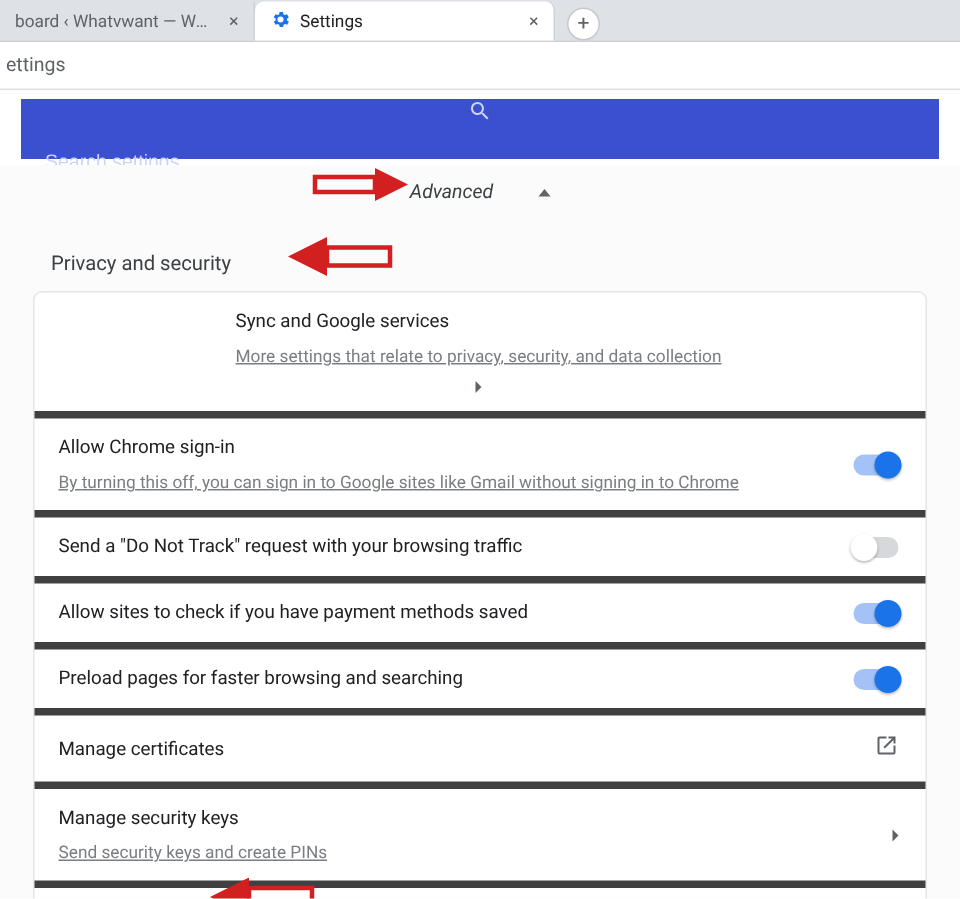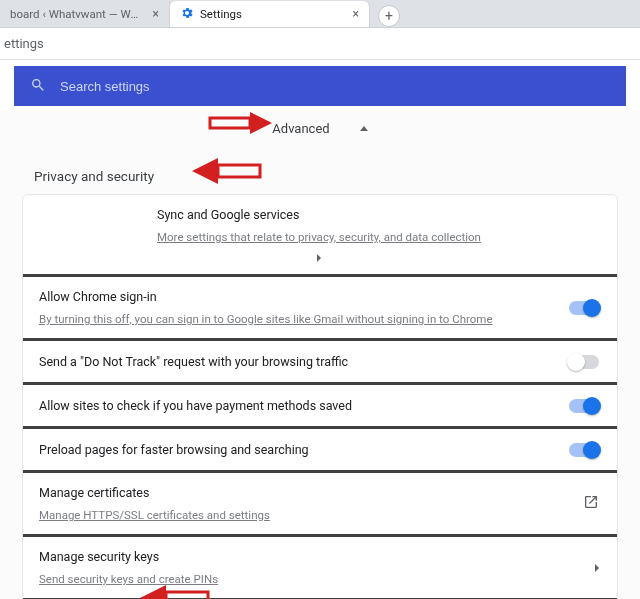--- a/index.html
+++ b/index.html
@@ -54,51 +54,53 @@
     background: #fff;
     padding: 6px 14px 0 14px;
   }
   .searchbar {
     display: flex; align-items: center;
     background: #3b50ce;
     height: 40px;
     padding: 0 16px;
     gap: 14px;
     color: #cdd5f7;
+    flex-direction: column;
   }
   .searchbar input {
     background: transparent; border: none; outline: none;
     color: #e8ebfb; font-size: 13px; width: 100%;
   }
   .searchbar input::placeholder { color: #cdd5f7; }
   
   .advanced-row {
     display: flex; align-items: center; justify-content: center;
     gap: 30px; height: 36px; font-size: 13px; color: #3c4043;
     margin-top: 4px;
+    font-style: italic;
   }
   .caret-up {
     width: 0; height: 0; border-left: 4px solid transparent;
     border-right: 4px solid transparent; border-bottom: 5px solid #5f6368;
   }
   
   .section-title {
     font-size: 13.5px; color: #3c4043;
     padding: 22px 0 10px 34px; background: #fbfbfc;
   }
   
   .card {
     margin: 0 22px 10px 22px;
     border: 1px solid #e3e5e8; border-radius: 6px;
     background: #fff;
   }
   .row {
     display: flex; align-items: center;
     padding: 12px 18px 12px 16px;
-    border-top: 3px solid #404040;
+    border-top: 5px solid #404040;
     min-height: 44px;
     gap: 10px;
   }
   .row:first-child { border-top: none; flex-direction: column; }
   .row-text { flex: 1; min-width: 0; }
   .row-title { font-size: 12.5px; color: #202124; }
   .row-sub { font-size: 11.5px; color: #7a7d82; margin-top: 8px; text-decoration: underline; }
   .chev-right {
     width: 0; height: 0;
     border-top: 4px solid transparent;
@@ -207,21 +209,20 @@
     <div class="row">
       <div class="row-text">
         <div class="row-title">Preload pages for faster browsing and searching</div>
       </div>
       <span class="toggle on"></span>
     </div>
 
     <div class="row">
       <div class="row-text">
         <div class="row-title">Manage certificates</div>
-        <div class="row-sub">Manage HTTPS/SSL certificates and settings</div>
       </div>
       <span>
         <svg class="extlink-svg" viewBox="0 0 24 24">
             <path fill="#5f6368" d="M14 3v2h3.6L9 13.6 10.4 15 19 6.4V10h2V3h-7Zm5 16H5V5h7V3H5a2 2 0 0 0-2 2v14a2 2 0 0 0 2 2h14a2 2 0 0 0 2-2v-7h-2v7Z"></path>
           </svg>
       </span>
     </div>
 
     <div class="row">
       <div class="row-text">

